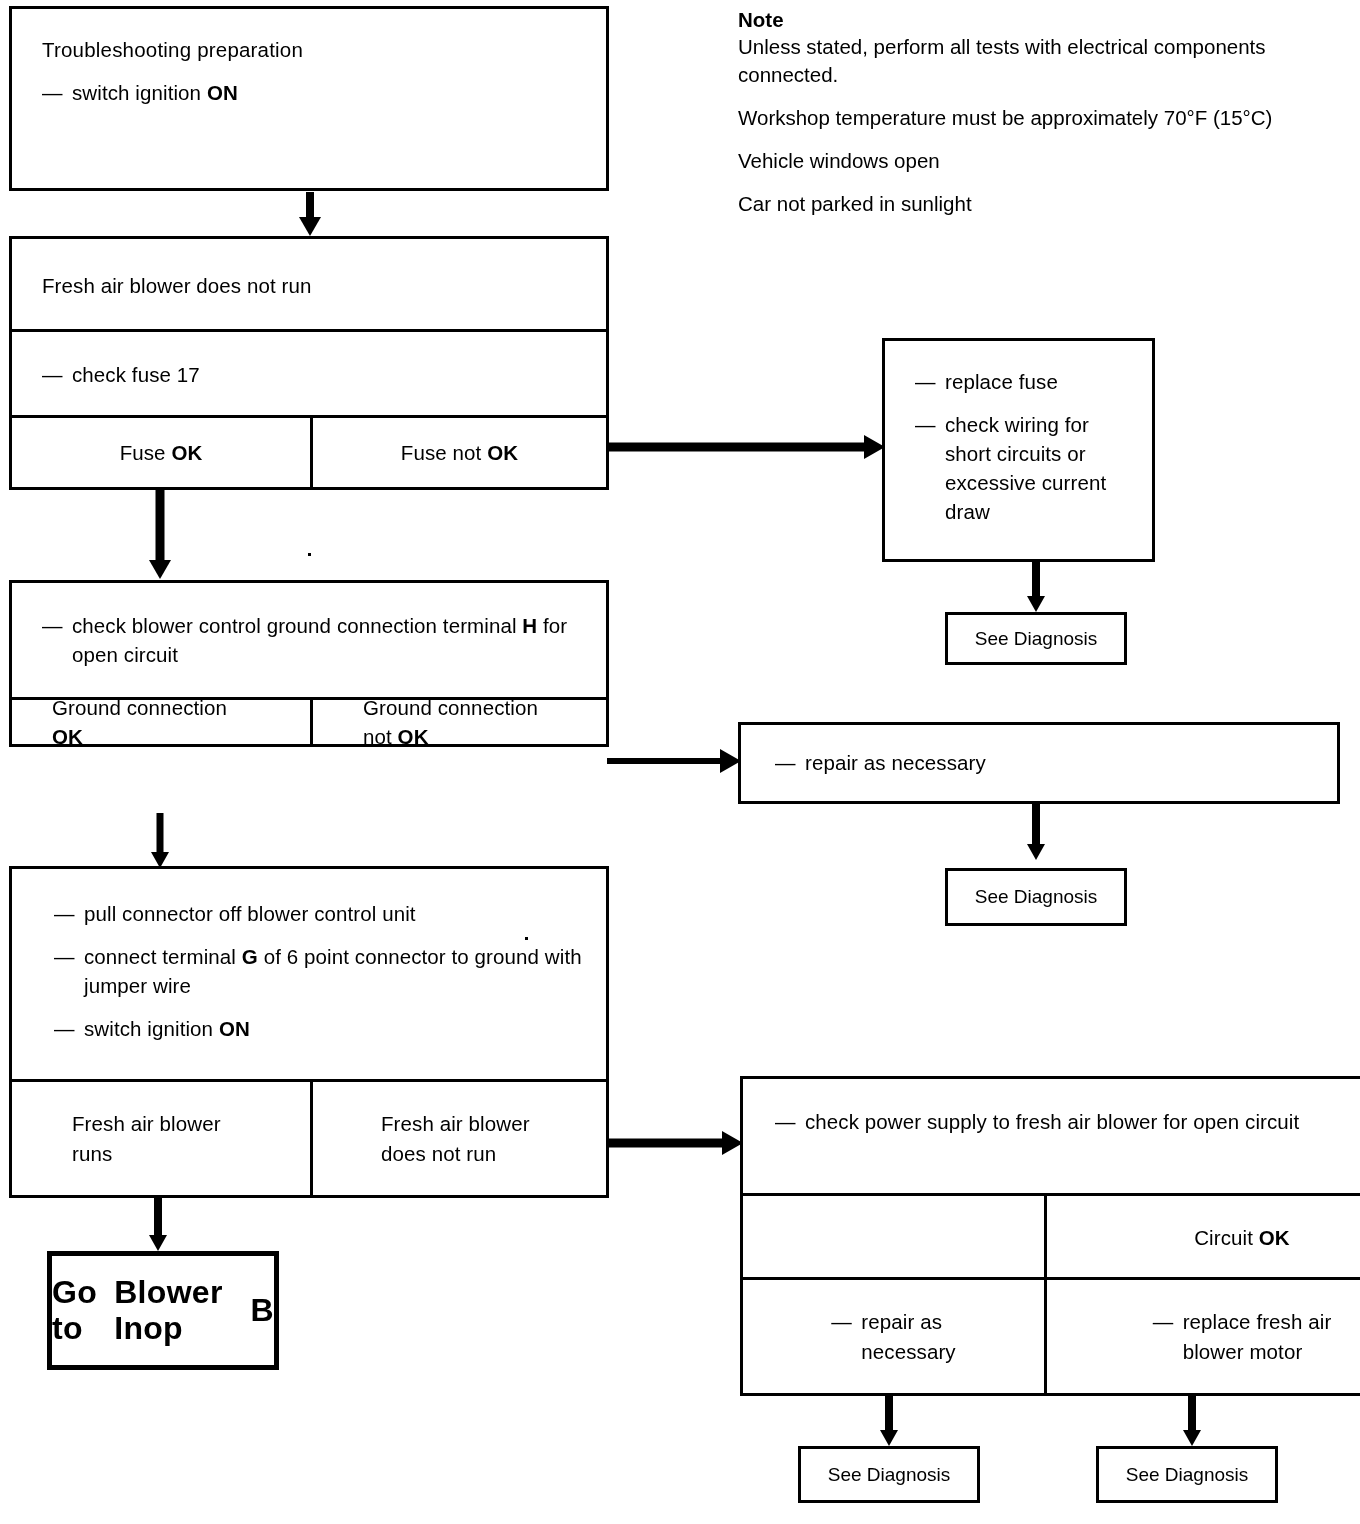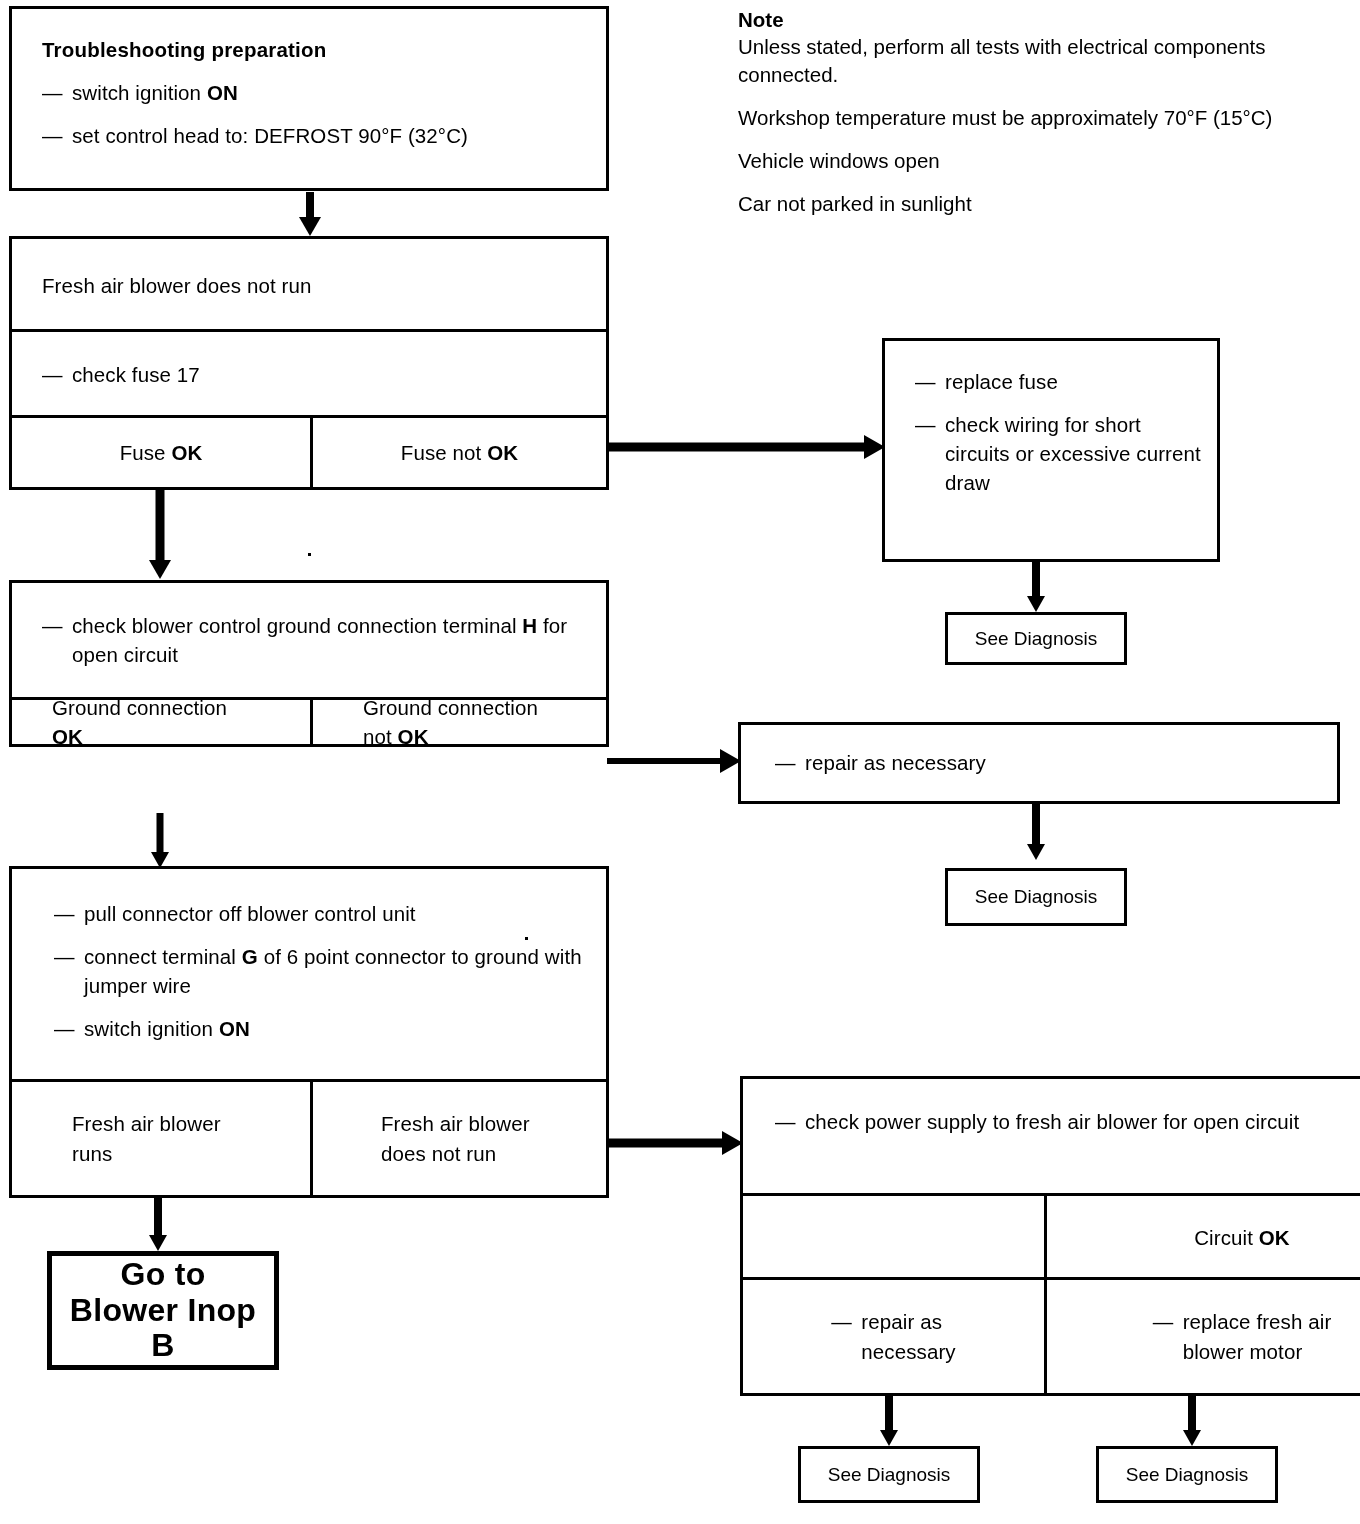--- a/index.html
+++ b/index.html
@@ -51,21 +51,21 @@
 
   
   .txt {
     font-size: 20.5px;
     line-height: 1.42;
     letter-spacing: .1px;
   }
   .txt b { font-weight: bold; }
   .title {
     font-size: 20.5px;
-    font-weight: bold;
+    font-weight: normal;
     letter-spacing: .2px;
   }
   .dashline {
     display: block;
     position: relative;
     padding-left: 30px;
   }
   .dashline::before {
     content: "\2014";
     position: absolute;
@@ -94,21 +94,20 @@
     justify-content: center;
     font-size: 19px;
   }
 
   .goto {
     position: absolute;
     box-sizing: border-box;
     border: 5px solid #000;
     background: #fff;
     display: flex;
-    flex-direction: column;
     align-items: center;
     justify-content: center;
     font-weight: bold;
     font-size: 32px;
     line-height: 1.12;
     letter-spacing: .3px;
   }
 
   
   .arrow-down {
@@ -176,21 +175,20 @@
     <p>Workshop temperature must be approximately 70°F (15°C)</p>
     <p>Vehicle windows open</p>
     <p>Car not parked in sunlight</p>
   </div>
 
   <div class="box" style="left:9px; top:6px; width:600px; height:185px;">
     <div class="cell" style="left:0; top:0; right:0; bottom:0; padding:26px 22px 0 30px; align-items:flex-start;">
       <div class="txt stack">
         <div class="title">Troubleshooting preparation</div>
         <div class="dashline"><span>switch ignition </span><b>ON</b></div>
-        <div class="dashline"><span>set control head to: DEFROST 90°F (32°C)</span></div>
       </div>
     </div>
   </div>
 
   <div class="arrow-down" style="left:298px; top:192px; width:24px; height:44px;">
     <div class="shaft" style="width:8px; height:28px;"></div>
     <div class="head"></div>
   </div>
 
   <div class="box" style="left:9px; top:236px; width:600px; height:254px;">
@@ -214,21 +212,21 @@
   <div class="arrow-right" style="left:607px; top:434px; width:278px; height:26px;">
     <div class="shaft" style="width:262px; height:9px;"></div>
     <div class="head"></div>
   </div>
 
   <div class="arrow-down" style="left:148px; top:489px; width:24px; height:90px;">
     <div class="shaft" style="width:9px; height:72px;"></div>
     <div class="head"></div>
   </div>
 
-  <div class="box" style="left:882px; top:338px; width:338px; height:224px;">
+  <div class="box" style="left:882px; top:338px; width:273px; height:224px;">
     <div class="cell" style="left:0; top:0; right:0; bottom:0; padding:26px 16px 0 30px; align-items:flex-start;">
       <div class="txt stack">
         <div class="dashline">replace fuse</div>
         <div class="dashline">check wiring for short circuits or excessive current draw</div>
       </div>
     </div>
   </div>
 
   <div class="arrow-down thin" style="left:1025px; top:562px; width:22px; height:50px;">
     <div class="shaft" style="width:8px; height:34px;"></div>

